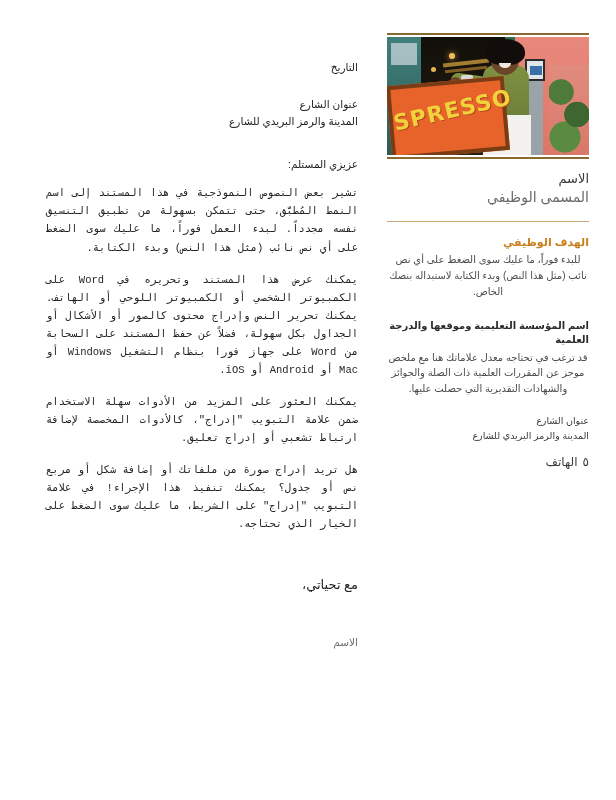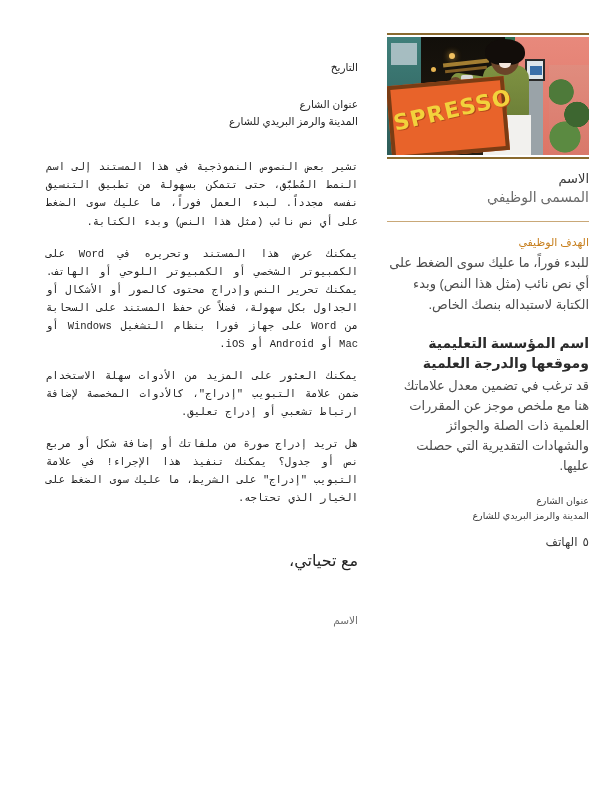--- a/index.html
+++ b/index.html
@@ -59,21 +59,21 @@
     font-size: 10.5px;
     color: #1f1f1f;
     line-height: 1.72;
     text-align: justify;
     text-align-last: right;
     margin: 0 0 14px 0;
     font-family: Liberation Mono, monospace;
   }
 
   .closing {
-    font-size: 16px;
+    font-size: 13px;
     color: #1f1f1f;
     margin-top: 44px;
     margin-bottom: 0;
   }
 
   .signature {
     font-size: 10.5px;
     color: #6f6f6f;
     margin-top: 44px;
   }
@@ -152,36 +152,37 @@
   .sb-divider {
     margin: 16px 0 14px 0;
     height: 0;
     border-top: 1px solid #c9a878;
   }
 
   .sb-section { margin-bottom: 18px; }
 
   .sb-heading {
     font-size: 11px;
-    font-weight: normal;
+    font-weight: bold;
     color: #c8801f;
     margin-bottom: 3px;
     text-align: right;
   }
   .sb-subheading {
-    font-size: 14px;
+    font-size: 10px;
     font-weight: bold;
     color: #2b2b2b;
     line-height: 1.45;
     margin-bottom: 2px;
   }
   .sb-body {
-    font-size: 13px;
+    font-size: 10px;
     color: #4b4b4b;
     line-height: 1.62;
+    text-align: center;
   }
   .sb-body.compact { line-height: 1.55; }
 
   .contact-row {
     font-size: 12px;
     color: #3c3c3c;
     margin-top: 9px;
     line-height: 1.5;
   }
   .contact-row .ic {
@@ -198,20 +199,21 @@
 
   <div class="letter">
 
     <div class="date-line">التاريخ</div>
 
     <div class="recipient-block">
       <div>عنوان الشارع</div>
       <div>المدينة والرمز البريدي للشارع</div>
     </div>
 
+    <div class="salutation">عزيزي المستلم:</div>
 
     <p class="body-para">تشير بعض النصوص النموذجية في هذا المستند إلى اسم النمط المُطبَّق، حتى تتمكن بسهولة من تطبيق التنسيق نفسه مجدداً. لبدء العمل فوراً، ما عليك سوى الضغط على أي نص نائب (مثل هذا النص) وبدء الكتابة.</p>
     <p class="body-para">يمكنك عرض هذا المستند وتحريره في Word على الكمبيوتر الشخصي أو الكمبيوتر اللوحي أو الهاتف. يمكنك تحرير النص وإدراج محتوى كالصور أو الأشكال أو الجداول بكل سهولة، فضلاً عن حفظ المستند على السحابة من Word على جهاز فورا بنظام التشغيل Windows أو Mac أو Android أو iOS.</p>
     <p class="body-para">يمكنك العثور على المزيد من الأدوات سهلة الاستخدام ضمن علامة التبويب "إدراج"، كالأدوات المخصصة لإضافة ارتباط تشعبي أو إدراج تعليق.</p>
     <p class="body-para">هل تريد إدراج صورة من ملفاتك أو إضافة شكل أو مربع نص أو جدول؟ يمكنك تنفيذ هذا الإجراء! في علامة التبويب "إدراج" على الشريط، ما عليك سوى الضغط على الخيار الذي تحتاجه.</p>
 
     <div class="closing">مع تحياتي،</div>
     <div class="signature">الاسم</div>
   </div>
 
@@ -253,21 +255,21 @@
 
     <div class="sb-divider"></div>
 
     <div class="sb-section">
       <div class="sb-heading">الهدف الوظيفي</div>
       <div class="sb-body">للبدء فوراً، ما عليك سوى الضغط على أي نص نائب (مثل هذا النص) وبدء الكتابة لاستبداله بنصك الخاص.</div>
     </div>
 
     <div class="sb-section">
       <div class="sb-subheading">اسم المؤسسة التعليمية وموقعها والدرجة العلمية</div>
-      <div class="sb-body compact">قد ترغب في تضمين معدل علاماتك هنا مع ملخص موجز عن المقررات العلمية ذات الصلة والجوائز والشهادات التقديرية التي حصلت عليها.</div>
+      <div class="sb-body compact">قد ترغب في تحتاجه معدل علاماتك هنا مع ملخص موجز عن المقررات العلمية ذات الصلة والجوائز والشهادات التقديرية التي حصلت عليها.</div>
     </div>
 
     <div class="sb-section">
       <div class="addr-line">عنوان الشارع</div>
       <div class="addr-line">المدينة والرمز البريدي للشارع</div>
 
       <div class="contact-row">
         <span class="ic">٥</span><span>الهاتف</span>
       </div>
 

